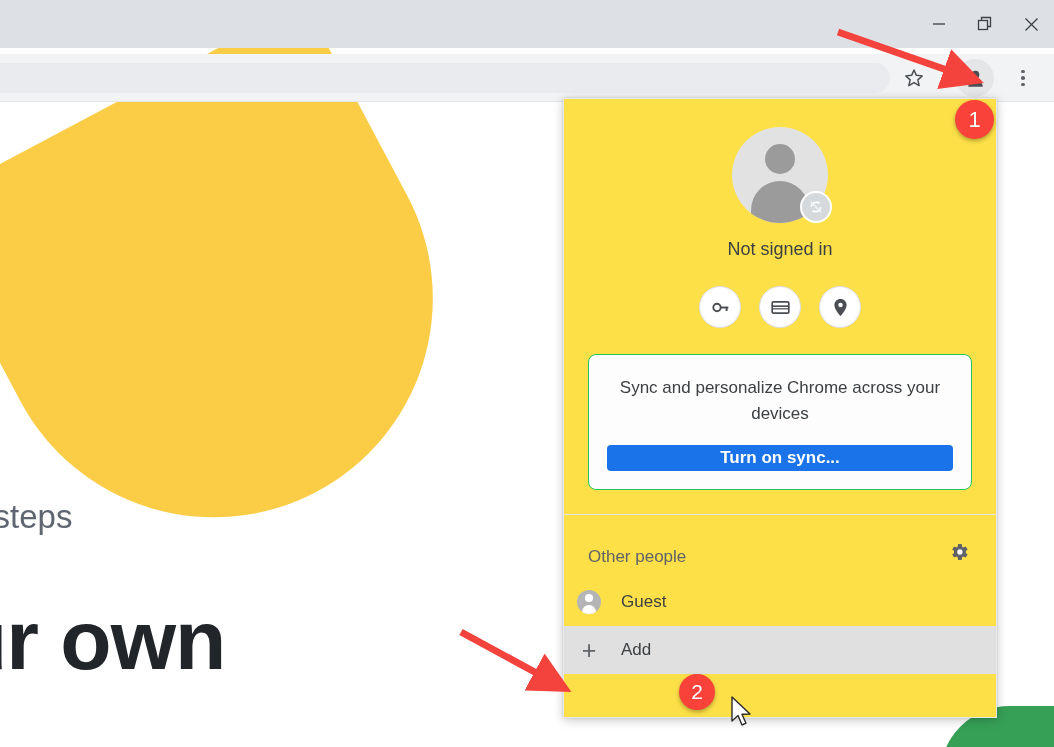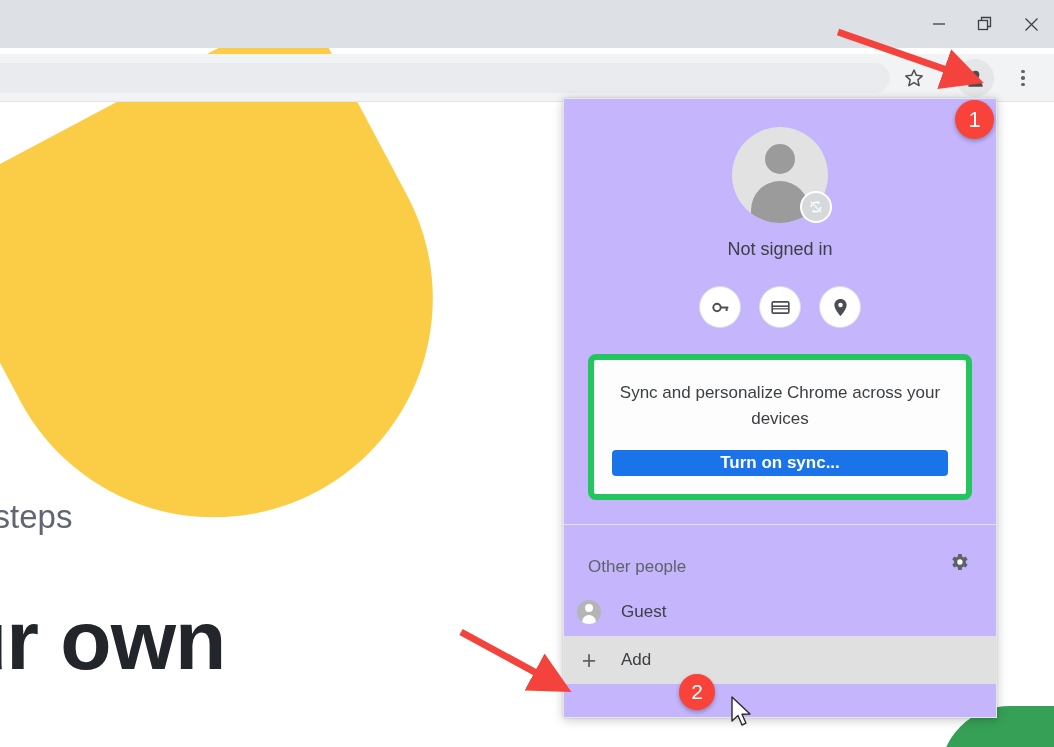--- a/index.html
+++ b/index.html
@@ -115,21 +115,21 @@
     color: #22252a;
     letter-spacing: -1px;
     white-space: nowrap;
   }
 
   
   .panel {
     position: absolute;
     left: 563px; top: 98px;
     width: 432px; height: 618px;
-    background: #c4b5fd;
+    background: #fde047;
     border: 1px solid #e6e6e6;
     box-shadow: 0 2px 10px rgba(0,0,0,0.22), 0 0 2px rgba(0,0,0,0.12);
     overflow: hidden;
   }
   .panel-top {
     padding-top: 28px;
     display: flex;
     flex-direction: column;
     align-items: center;
   }
@@ -181,21 +181,21 @@
   .action-circle {
     width: 40px; height: 40px;
     border-radius: 50%;
     border: 1px solid #dadce0;
     display: flex; align-items: center; justify-content: center;
     background: #fff;
   }
 
   .sync-card {
     margin: 26px 24px 0 24px;
-    border: 6px solid #22c55e;
+    border: 1px solid #22c55e;
     border-radius: 8px;
     background: #fdfdfd;
     padding: 20px 18px 18px 18px;
   }
   .sync-text {
     font-size: 17px;
     color: #3c4043;
     text-align: center;
     line-height: 26px;
   }

